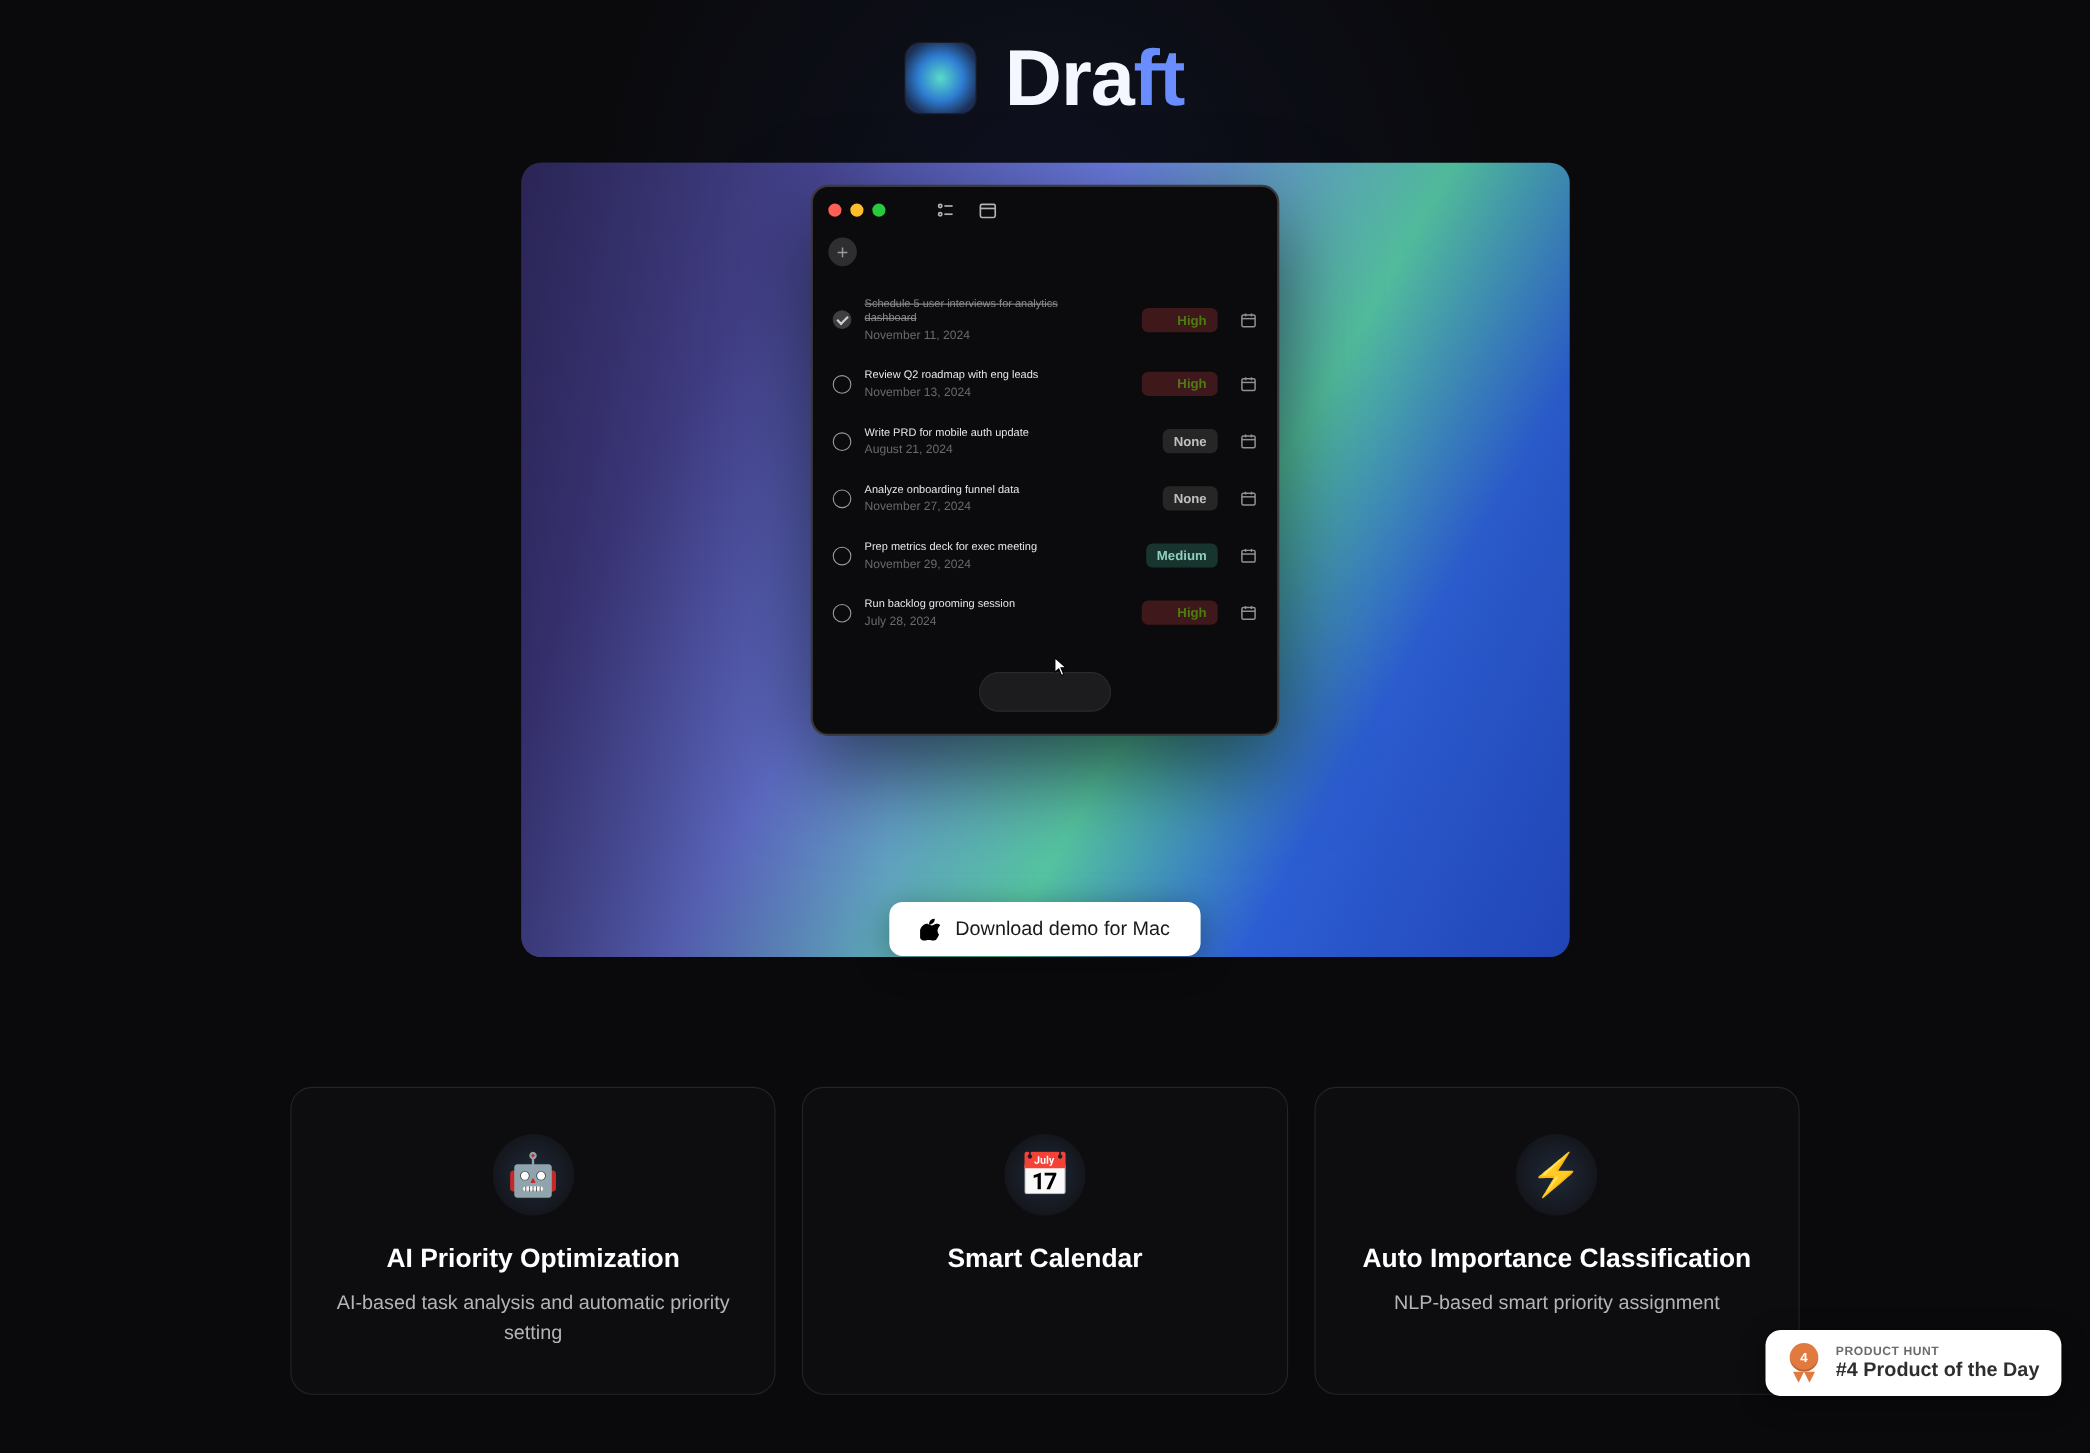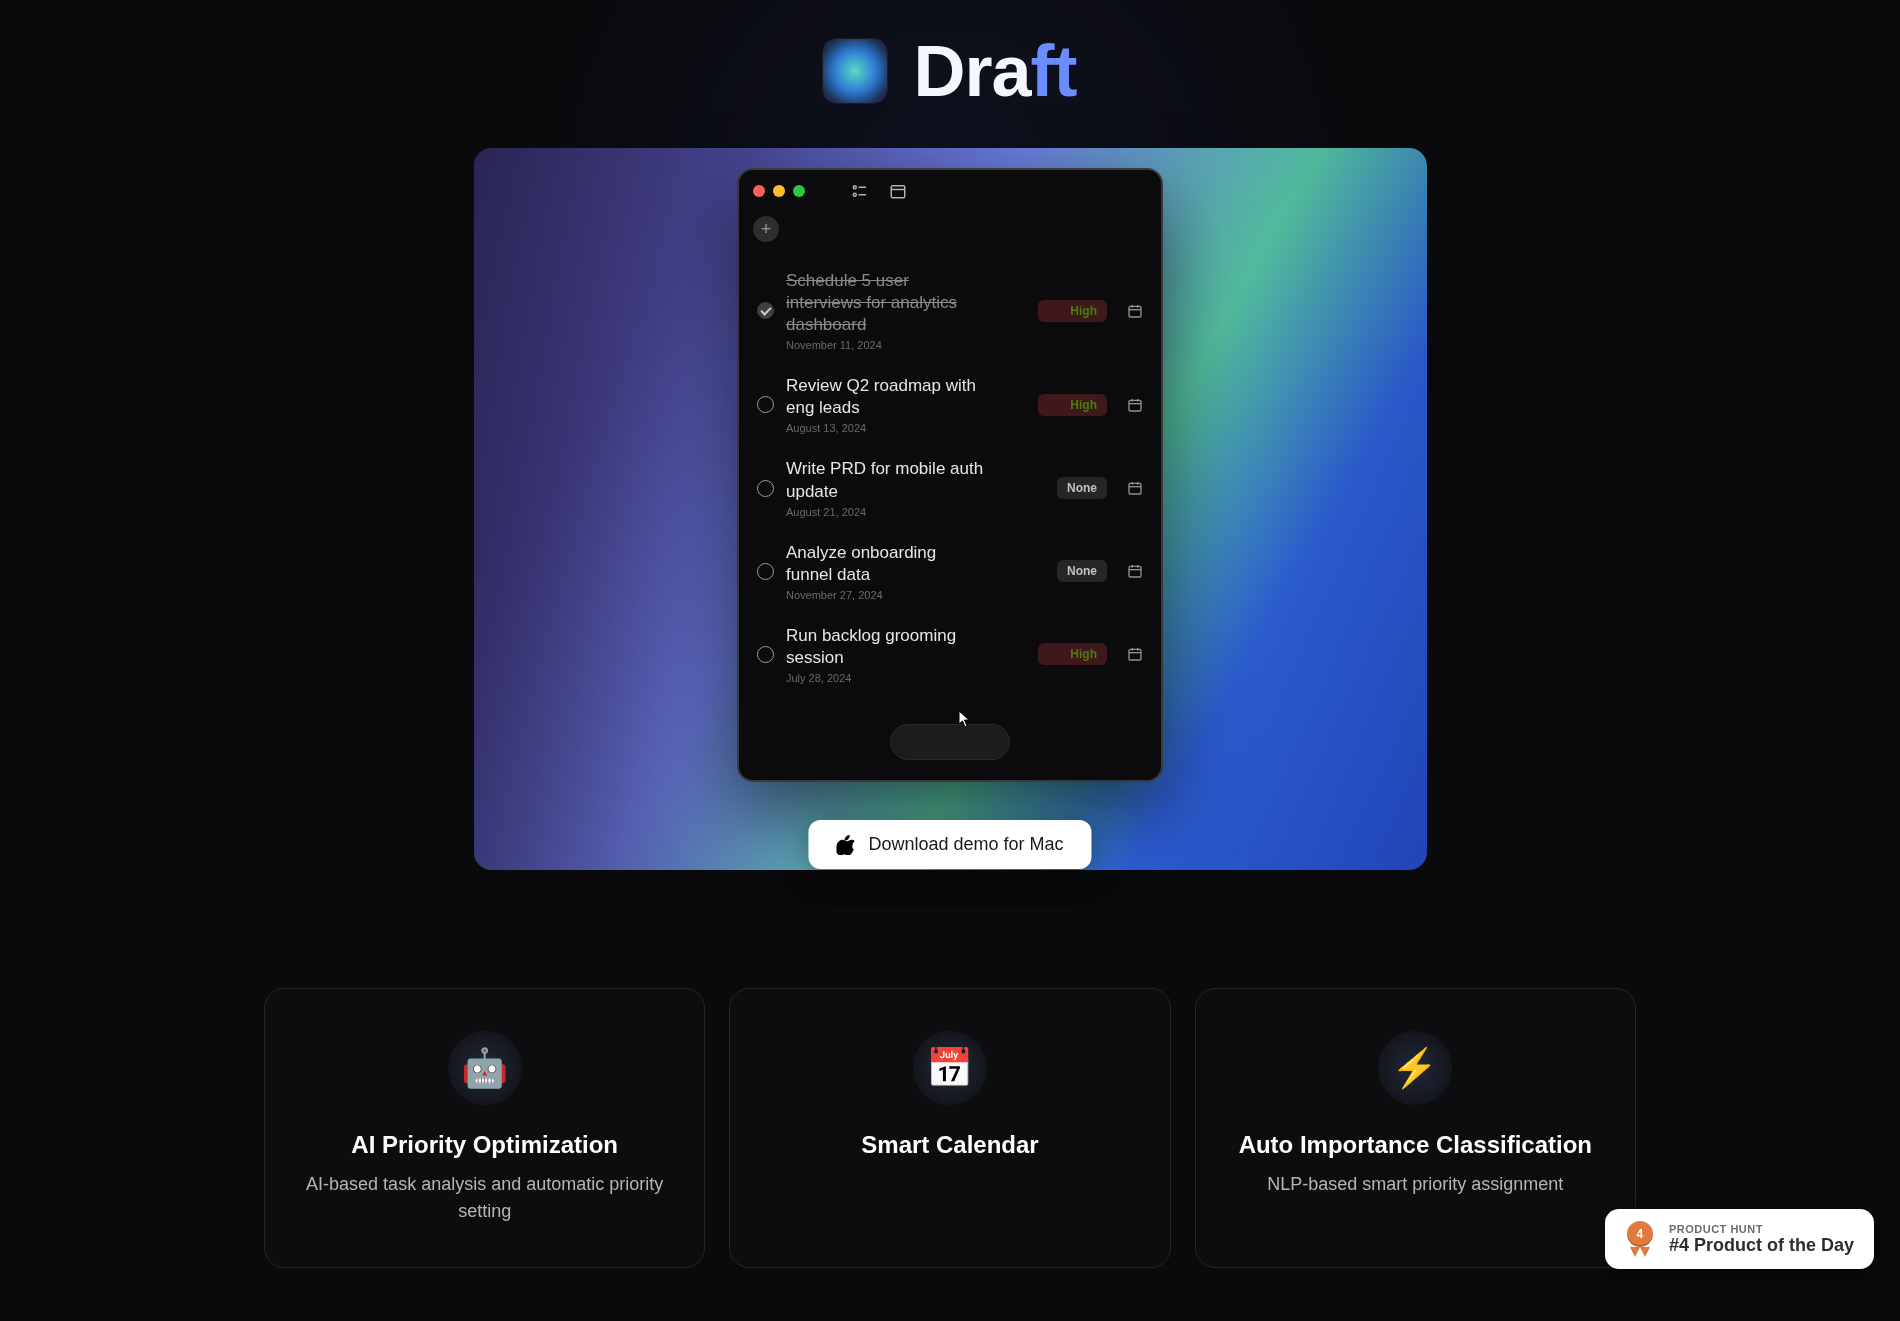--- a/index.html
+++ b/index.html
@@ -86,21 +86,21 @@
     .chk {
       width: 17px; height: 17px; border-radius: 50%; border: 1.5px solid #9a9a9c;
       flex-shrink: 0; display:flex; align-items:center; justify-content:center;
     }
     .chk.done { background: #3f3f42; border-color:#3f3f42; }
     .chk.done::after{
       content:""; width:8px; height:4px; border-left:2px solid #cfcfcf; border-bottom:2px solid #cfcfcf;
       transform: rotate(-45deg); margin-top:-2px;
     }
     .task-body { flex:1; min-width:0; }
-    .task-title { font-size: 17px; color:#e6e6e6; line-height:1.3; margin-bottom:3px; max-width: 200px; }
+    .task-title { font-size: 10px; color:#e6e6e6; line-height:1.3; margin-bottom:3px; max-width: 200px; }
     .task-title.struck { text-decoration: line-through; color:#8a8a8c; }
     .task-date { font-size: 11px; color:#6a6a6c; }
     .priority {
       font-size: 12px; font-weight: 600; padding: 4px 10px; border-radius: 6px;
       flex-shrink:0;
     }
     .priority.High { background: rgba(199,62,62,0.28); color:#4d7c0f;padding-left:32px; }
     .priority.None { background: rgba(90,90,90,0.35); color:#c0c0c0; }
     .priority.Medium { background: rgba(48,128,108,0.35); color:#8fd0bd; }
     .cal-icon {
@@ -218,21 +218,21 @@
             <rect x="3" y="5" width="18" height="16" rx="2"></rect>
             <line x1="3" y1="10" x2="21" y2="10"></line>
             <line x1="8" y1="3" x2="8" y2="7"></line>
             <line x1="16" y1="3" x2="16" y2="7"></line>
           </svg>
         </div>
         <div class="task">
           <div class="chk "></div>
           <div class="task-body">
             <div class="task-title ">Review Q2 roadmap with eng leads</div>
-            <div class="task-date">August 13, 2024</div>
+            <div class="task-date">November 13, 2024</div>
           </div>
           <div class="priority High">High</div>
           <svg class="cal-icon" viewBox="0 0 24 24" fill="none" stroke="#c0c0c0" stroke-width="2">
             <rect x="3" y="5" width="18" height="16" rx="2"></rect>
             <line x1="3" y1="10" x2="21" y2="10"></line>
             <line x1="8" y1="3" x2="8" y2="7"></line>
             <line x1="16" y1="3" x2="16" y2="7"></line>
           </svg>
         </div>
         <div class="task">
@@ -249,20 +249,34 @@
             <line x1="16" y1="3" x2="16" y2="7"></line>
           </svg>
         </div>
         <div class="task">
           <div class="chk "></div>
           <div class="task-body">
             <div class="task-title ">Analyze onboarding funnel data</div>
             <div class="task-date">November 27, 2024</div>
           </div>
           <div class="priority None">None</div>
+          <svg class="cal-icon" viewBox="0 0 24 24" fill="none" stroke="#c0c0c0" stroke-width="2">
+            <rect x="3" y="5" width="18" height="16" rx="2"></rect>
+            <line x1="3" y1="10" x2="21" y2="10"></line>
+            <line x1="8" y1="3" x2="8" y2="7"></line>
+            <line x1="16" y1="3" x2="16" y2="7"></line>
+          </svg>
+        </div>
+        <div class="task">
+          <div class="chk "></div>
+          <div class="task-body">
+            <div class="task-title ">Prep metrics deck for exec meeting</div>
+            <div class="task-date">November 29, 2024</div>
+          </div>
+          <div class="priority Medium">Medium</div>
           <svg class="cal-icon" viewBox="0 0 24 24" fill="none" stroke="#c0c0c0" stroke-width="2">
             <rect x="3" y="5" width="18" height="16" rx="2"></rect>
             <line x1="3" y1="10" x2="21" y2="10"></line>
             <line x1="8" y1="3" x2="8" y2="7"></line>
             <line x1="16" y1="3" x2="16" y2="7"></line>
           </svg>
         </div>
         <div class="task">
           <div class="chk "></div>
           <div class="task-body">

